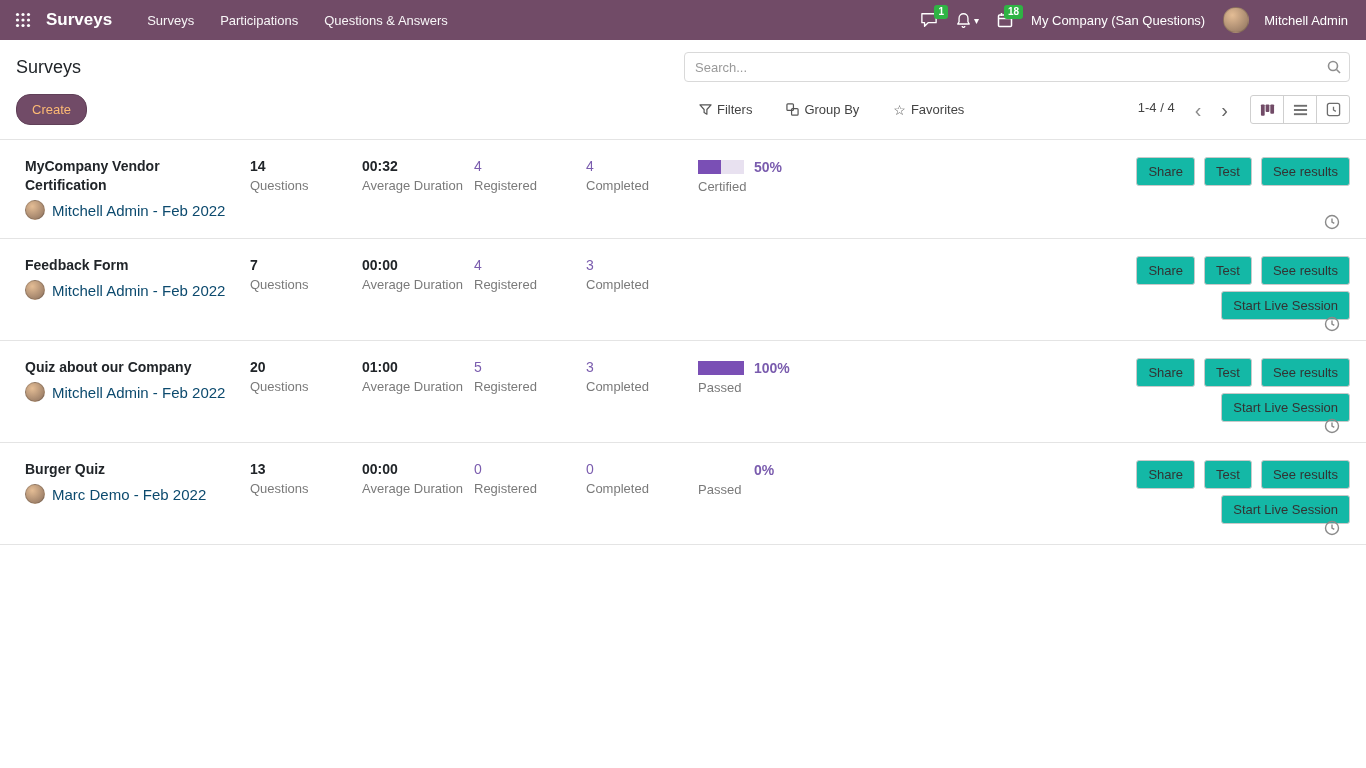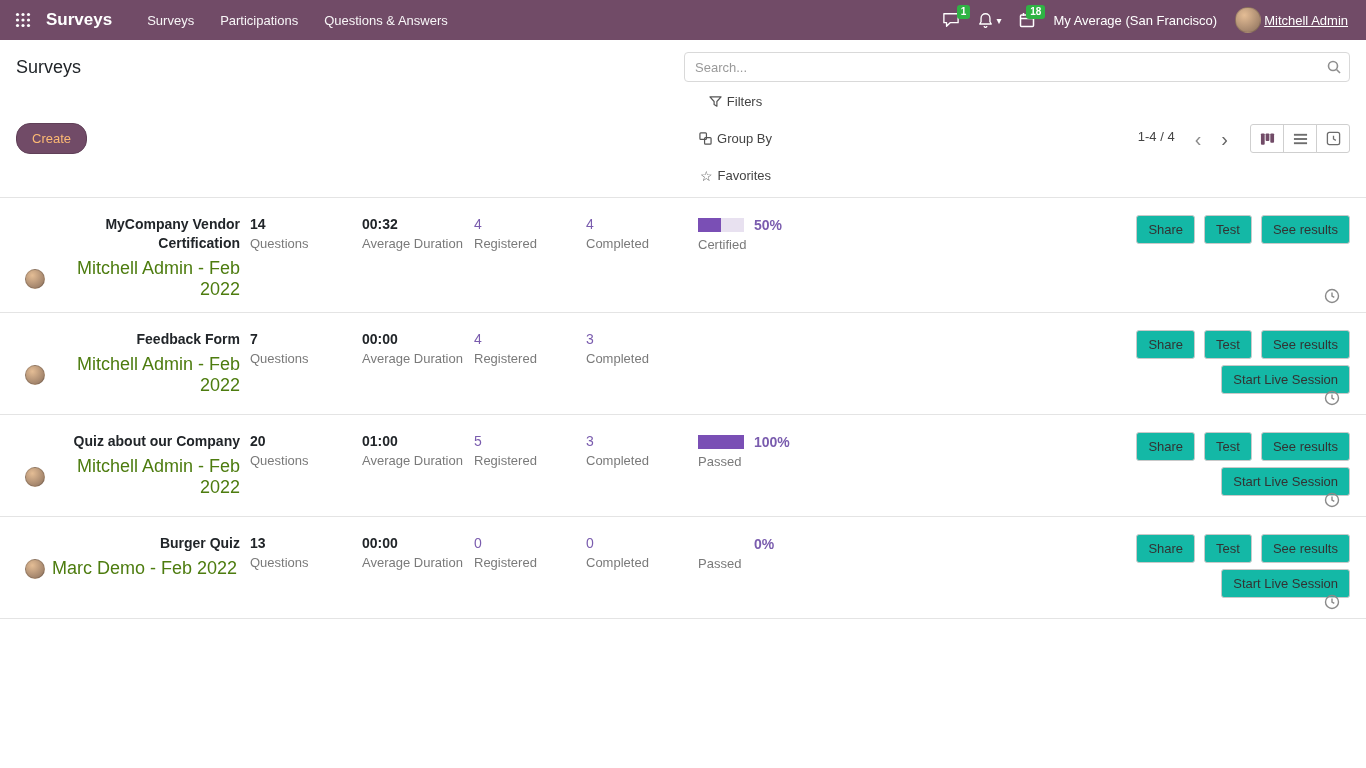--- a/index.html
+++ b/index.html
@@ -16,35 +16,35 @@
     cursor: pointer; color: rgba(255,255,255,.95); }
   .nav-right { margin-left: auto; display: flex; align-items: center; gap: 18px; padding-right: 10px; }
   .systray-icon { position: relative; display: flex; align-items: center; cursor: pointer; }
   .badge { position: absolute; top: -7px; right: -10px; background: #2fb344; color: #fff;
     font-size: 10px; font-weight: bold; line-height: 1; padding: 2px 4px; border-radius: 3px; }
   .caret { font-size: 10px; margin-left: 3px; color: #fff; }
   .company-name, .user-name { font-size: 13px; cursor: pointer; white-space: nowrap; }
   .avatar { border-radius: 50%; background: radial-gradient(circle at 35% 30%, #e4bd95, #8a6f5c);
     border: 1px solid rgba(0,0,0,.15); }
   .avatar.nav { width: 26px; height: 26px; }
-  .user-block { display: flex; align-items: center; gap: 3px; cursor: pointer; text-decoration: underline; }
+  .user-block { display: flex; align-items: center; gap: 15px; cursor: pointer; }
 
   
   .cp-top { display: flex; justify-content: space-between; align-items: center; padding: 12px 16px 8px; }
   .page-title { font-size: 18px; font-weight: 400; color: #212529; }
   .searchbox { position: relative; width: 666px; }
   .searchbox input { width: 100%; height: 30px; border: 1px solid #d9d9d9; border-radius: 4px;
     padding: 0 32px 0 10px; font-size: 13px; font-family: "Liberation Sans", sans-serif; color: #333; outline: none; }
   .searchbox input::placeholder { color: #9a9a9a; }
   .search-icon { position: absolute; right: 8px; top: 7px; cursor: pointer; }
 
   .cp-bottom { display: flex; align-items: center; padding: 4px 16px 14px; }
   .btn-create { background: #714B67; color: #fdba74; border: 1px solid #604058; border-radius: 14px;
     font-size: 13px; padding: 7px 15px; cursor: pointer; font-family: "Liberation Sans", sans-serif; }
-  .filter-group { display: flex; align-items: center; gap: 22px; margin-left: 612px; flex-direction: column; }
+  .filter-group { display: flex; align-items: center; gap: 34px; margin-left: 612px; }
   .filter-btn { display: flex; align-items: center; gap: 5px; font-size: 13px; color: #444;
     background: none; border: none; cursor: pointer; font-family: "Liberation Sans", sans-serif; }
   .star-glyph { font-size: 14px; color: #555; line-height: 1; }
   .pager { margin-left: auto; display: flex; align-items: flex-start; gap: 4px; }
   .pager-counter { font-size: 13px; color: #444; margin-right: 8px; }
   .pager-btn { background: none; border: none; font-size: 20px; line-height: 1; color: #666;
     cursor: pointer; padding: 0 8px; }
   .pager-btn.prev { color: #8a8a8a; }
   .view-switcher { display: flex; margin-left: 14px; }
   .vs-btn { width: 34px; height: 29px; background: #fff; border: 1px solid #cfcfcf; display: flex;
@@ -52,25 +52,25 @@
   .vs-btn:first-child { border-radius: 3px 0 0 3px; margin-left: 0; }
   .vs-btn:last-child { border-radius: 0 3px 3px 0; }
   .vs-btn.active { background: #fff; }
 
   
   .survey-list { border-top: 1px solid #e4e4e4; }
   .survey-row { position: relative; display: flex; align-items: flex-start;
     padding: 17px 16px 12px 25px; border-bottom: 1px solid #e4e4e4; min-height: 99px; }
   .survey-row.tall { min-height: 102px; }
 
-  .col-title { width: 225px; padding-right: 10px; text-align: right; }
+  .col-title { width: 225px; padding-right: 10px; }
   .survey-title { font-size: 14px; font-weight: bold; color: #212529; line-height: 19px; cursor: pointer; }
   .author-line { display: flex; align-items: center; gap: 7px; margin-top: 5px; }
   .avatar.small { width: 20px; height: 20px; flex: 0 0 20px; }
-  .author-name { font-size: 18px; color: #4d7c0f; }
+  .author-name { font-size: 15px; color: #0c4a6e; }
 
   .col-stat { width: 112px; padding-right: 8px; }
   .stat-val { font-size: 14px; font-weight: bold; color: #212529; line-height: 19px; }
   .stat-val.link { color: #7a5cae; font-weight: normal; cursor: pointer; }
   .stat-label { font-size: 13px; color: #7a7a7a; line-height: 20px; }
 
   .col-success { width: 250px; }
   .success-line { display: flex; align-items: center; gap: 10px; height: 19px; }
   .success-bar { width: 46px; height: 14px; background: #e8e1f0; position: relative; overflow: hidden; }
   .success-fill { height: 100%; background: #7a4fb5; }
@@ -124,21 +124,21 @@
       </svg>
       <span class="caret">▾</span>
     </div>
     <div class="systray-icon">
       <svg width="16" height="16" viewBox="0 0 16 16" fill="none" stroke="#fff" stroke-width="1.5">
         <rect x="1.5" y="3" width="13" height="11.5" rx="1"></rect>
         <path d="M1.5 6.5 h13 M4.5 1 v3 M11.5 1 v3"></path>
       </svg>
       <span class="badge">18</span>
     </div>
-    <div class="company-name">My Average (San Francisco)</div>
+    <div class="company-name">My Company (San Questions)</div>
     <div class="user-block">
       <div class="avatar nav"></div>
       <div class="user-name">Mitchell Admin</div>
     </div>
   </div>
 </div>
 
 <div class="cp-top">
   <div class="page-title">Surveys</div>
   <div class="searchbox">

